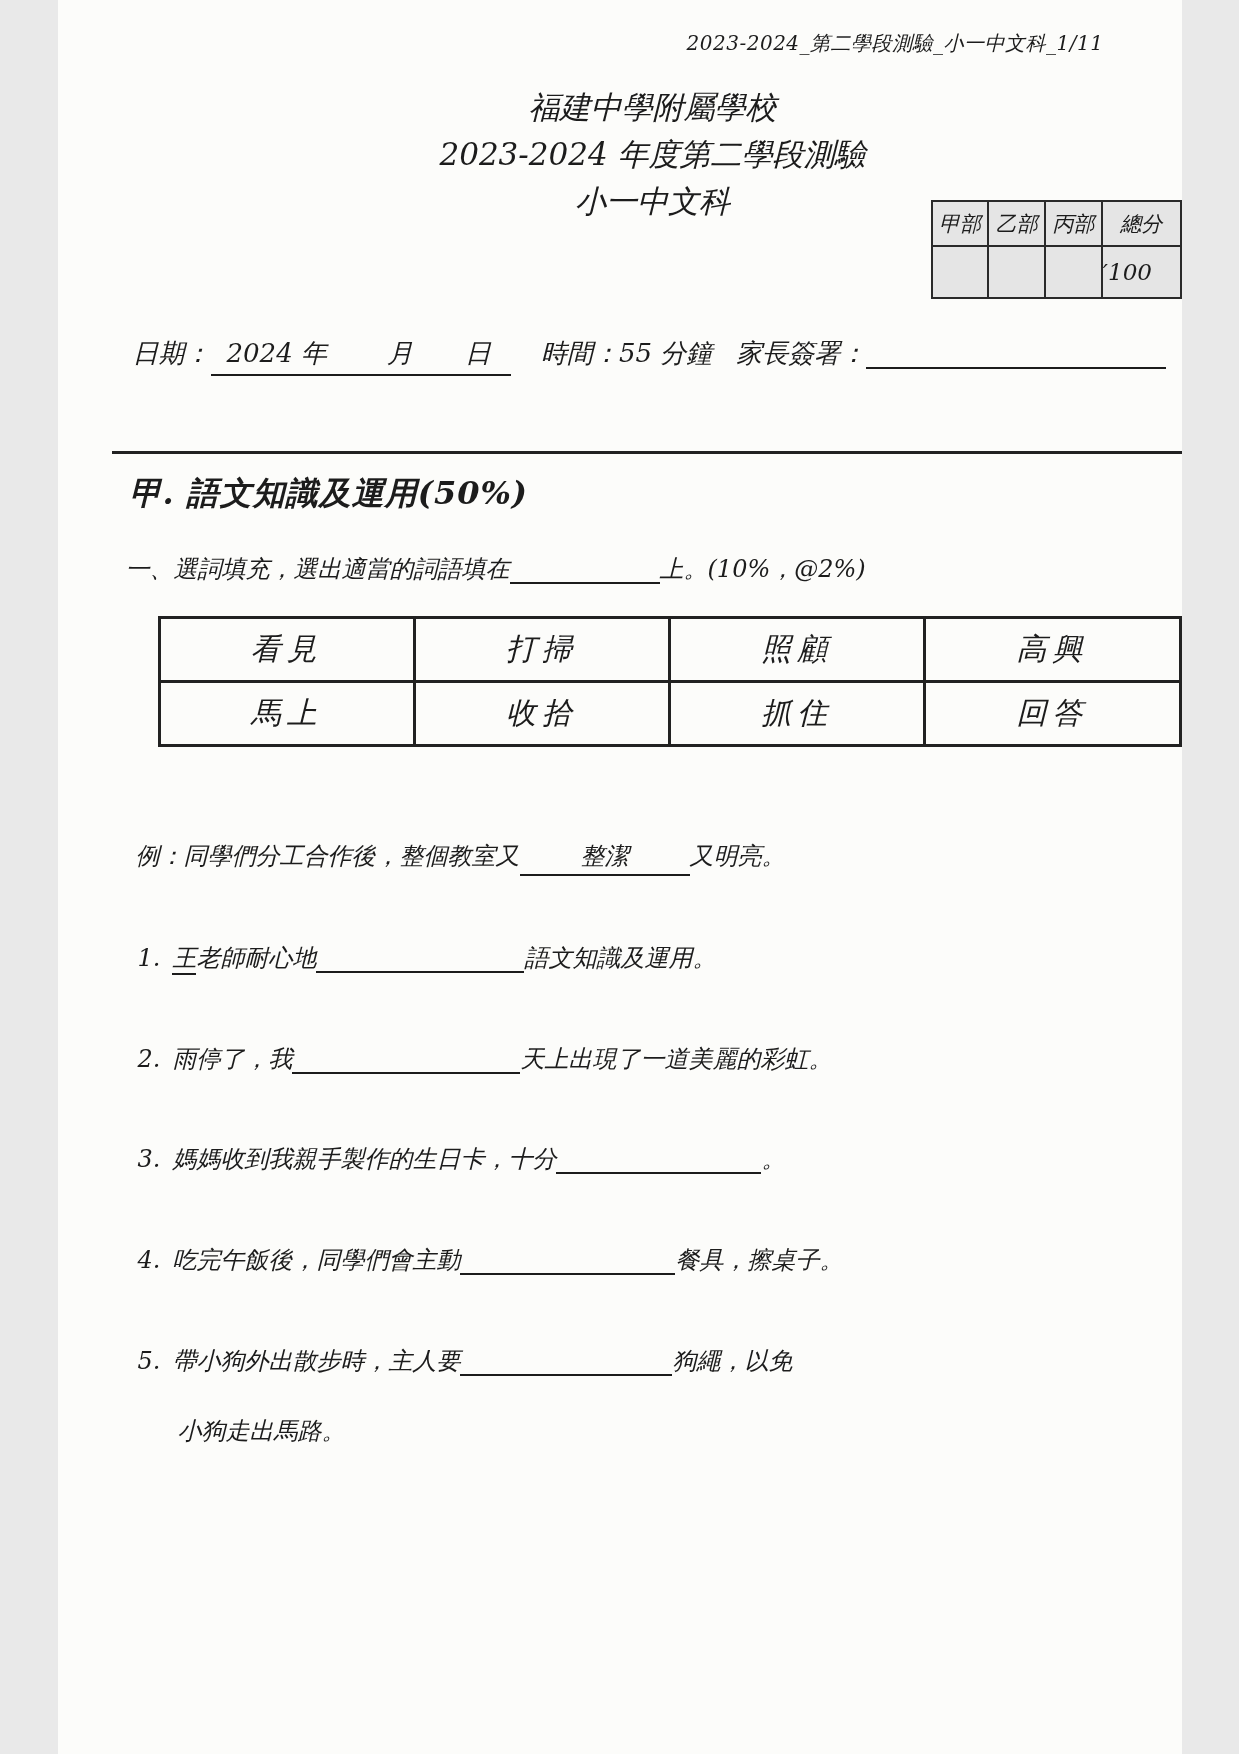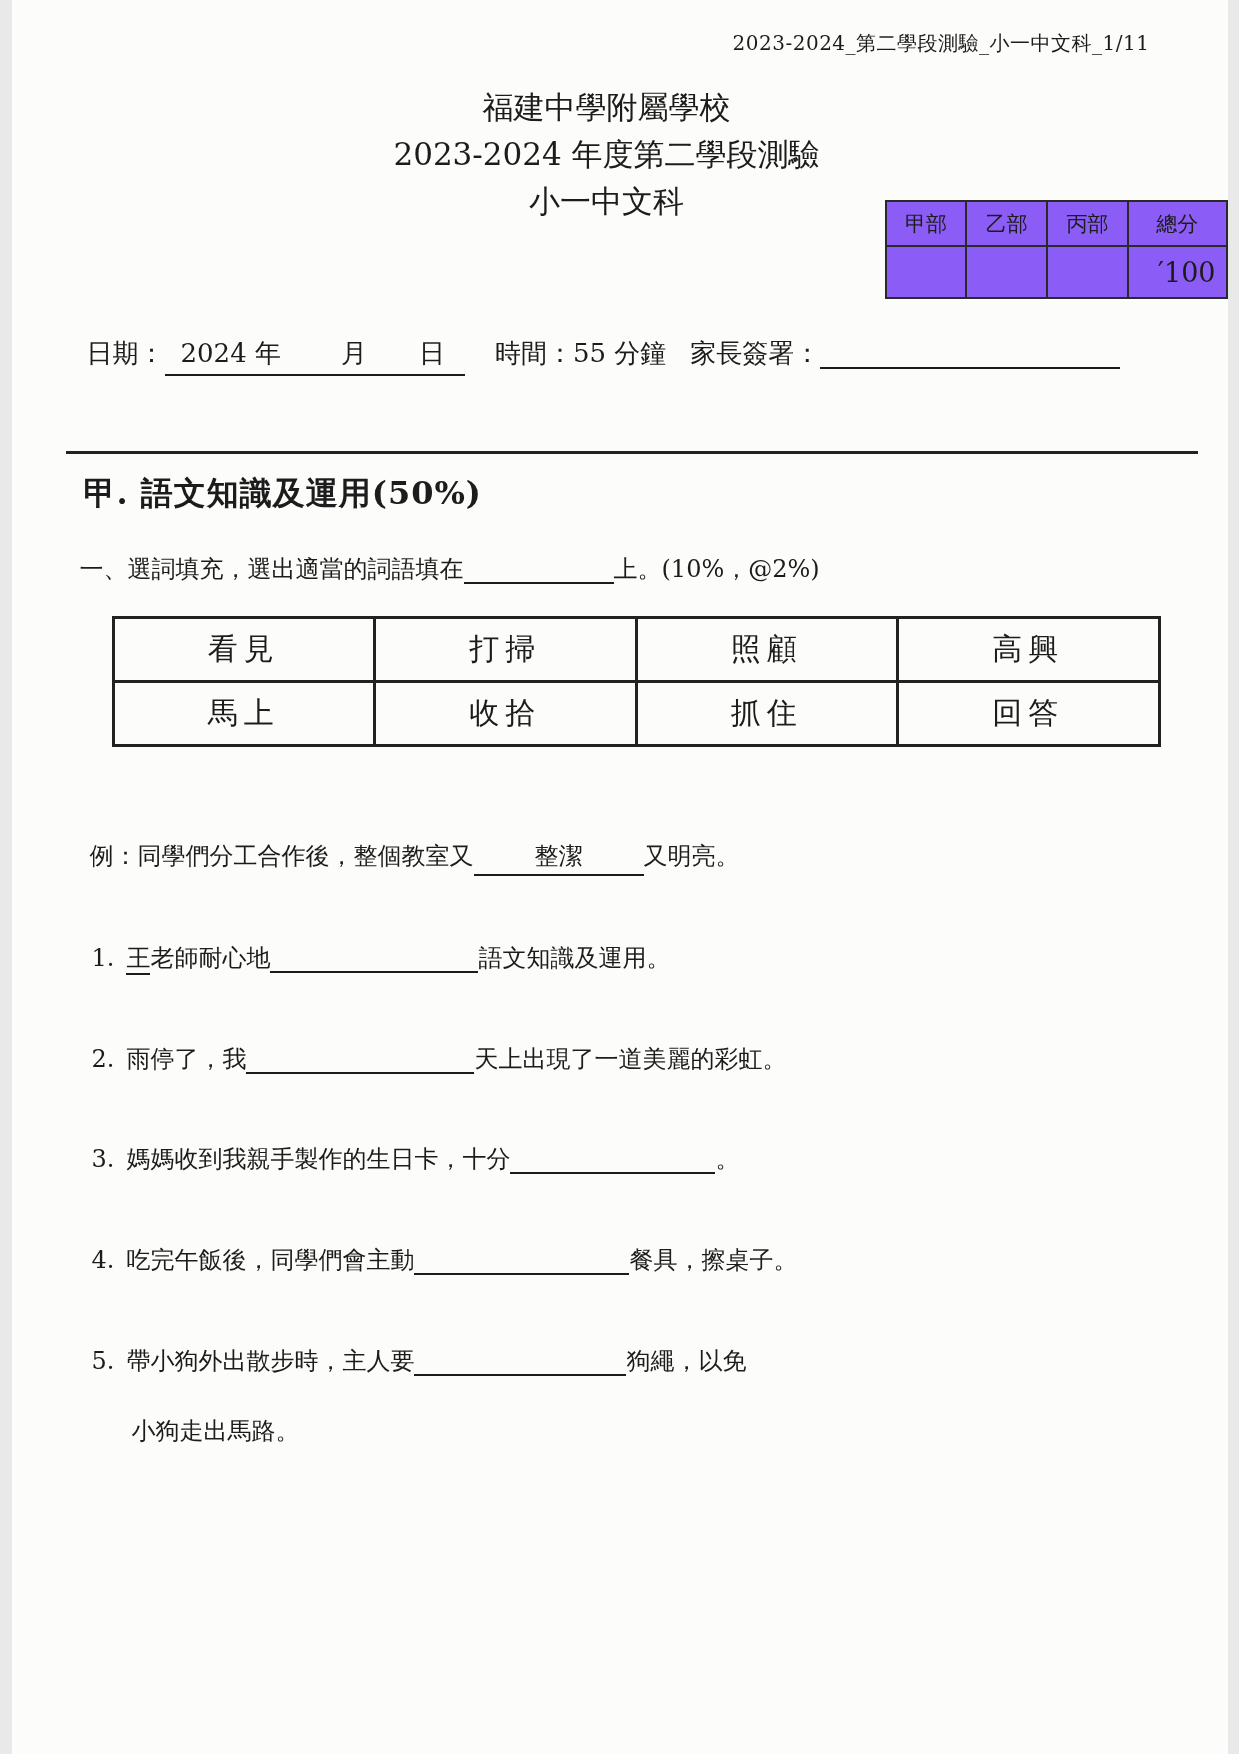--- a/index.html
+++ b/index.html
@@ -1,24 +1,25 @@
 <!DOCTYPE html>
 <html><head>
 <meta charset="utf-8">
 <style>
   * { margin:0; padding:0; box-sizing:border-box; }
   html,body { background:#e9e9e9; }
   .page {
     position:relative;
-    width:1216px; height:1754px;
+    width:1124px; height:1754px;
     margin:0 auto;
     background:#fcfcfa;
     color:#1c1c1c;
     font-family:"DejaVu Serif","Liberation Serif",serif;
     overflow:hidden;
+    font-style:italic;
   }
   .abs { position:absolute; white-space:nowrap; }
   .hdr { font-size:20px; letter-spacing:0.5px; }
   .title-block { top:84px; left:0; width:1190px; text-align:center; }
   .title-line { font-size:31px; line-height:47px; }
   .t26 { font-size:26px; }
   .t29 { font-size:24px; }
   .blank {
     display:inline-block;
     border-bottom:2.5px solid #1c1c1c;
@@ -35,27 +36,27 @@
   .uline {
     display:inline-block;
     border-bottom:2.5px solid #1c1c1c;
     padding:0 6px 3px 16px;
   }
   table { border-collapse:collapse; }
   .score-table td {
     border:2.5px solid #2a2a2a;
     text-align:center;
     font-size:21px;
-    background:#8b5cf6;
+    background:#e5e5e5;
   }
   .score-table tr:first-child td { height:45px; }
   .score-table tr:last-child td { height:52px; }
   .score-table .c1,.score-table .c2,.score-table .c3 { width:84px; }
   .score-table .c4 { width:101px; }
-  .score-table .total { text-align:right; padding-right:10px; font-size:27px; }
+  .score-table .total { text-align:left; padding-right:17px; font-size:23px; }
   .divider {
     position:absolute; top:451px; left:54px; width:1132px;
     border:none; border-top:3px solid #222;
   }
   .section-heading { font-size:32px; font-weight:bold; letter-spacing:1px;text-align:right; }
   .wordbank td {
     border:3px solid #222;
     width:261.5px; height:64px;
     text-align:center;
     font-size:30px;

